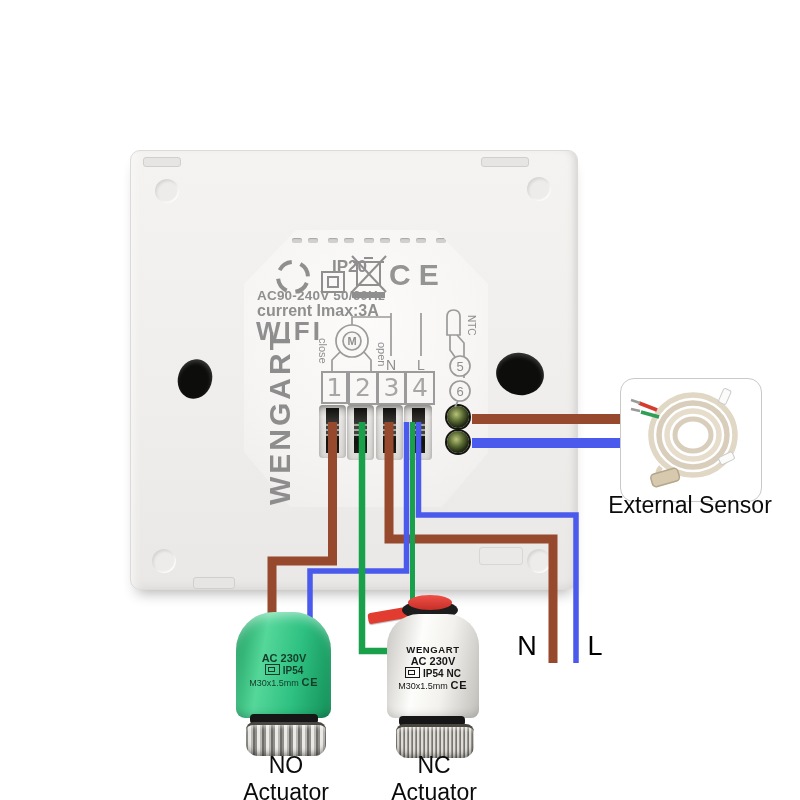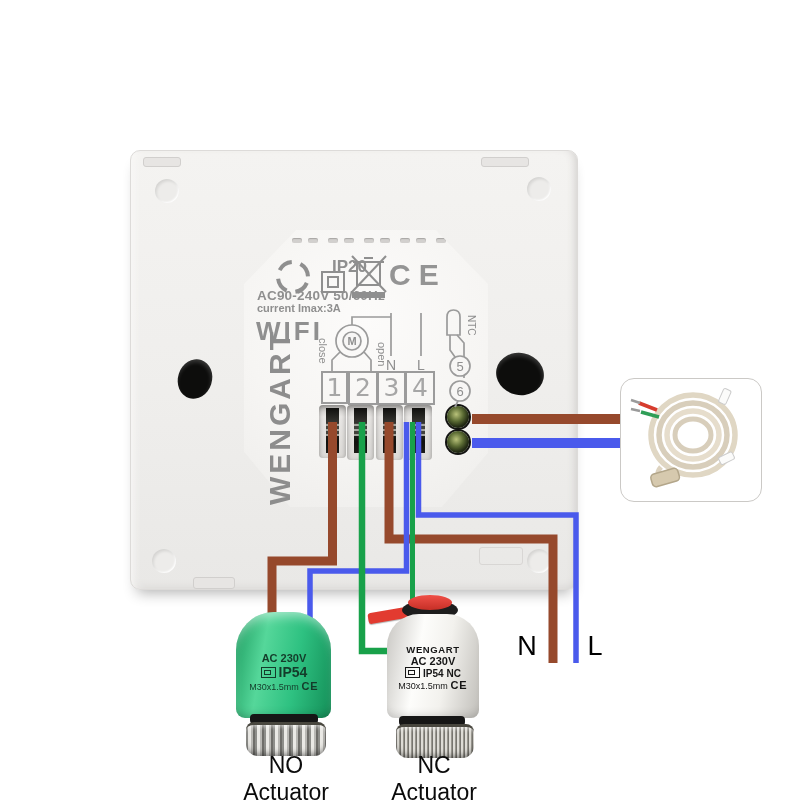--- a/index.html
+++ b/index.html
@@ -22,21 +22,21 @@
   .edge-tab{background:#e7e5e3;border:1px solid #d1cfcd;border-radius:3px;}
 
   
   .module{left:244px;top:230px;width:244px;height:277px;
           background:radial-gradient(circle at 50% 32%,#fcfbfa 0%,#f6f5f3 55%,#eeedeb 100%);
           clip-path:polygon(52px 0px,192px 0px,244px 54px,244px 223px,198px 277px,46px 277px,0px 222px,0px 54px);
           filter:drop-shadow(0 4px 5px rgba(0,0,0,.16));}
   .vent{width:10px;height:5px;background:#d2d0ce;border-radius:2px;box-shadow:inset 0 1px 1px rgba(0,0,0,.2);}
   .gtxt{color:#8f8f8f;}
   #rating1{left:257px;top:288px;font-size:13.5px;font-weight:bold;letter-spacing:.2px;}
-  #rating2{left:257px;top:302px;font-size:11px;font-weight:bold;}
+  #rating2{left:257px;top:302px;font-size:16px;font-weight:bold;}
   #wifi{left:256px;top:316px;font-size:26px;font-weight:bold;letter-spacing:3px;}
   #brandv{left:263px;top:343px;width:36px;height:162px;writing-mode:vertical-rl;transform:rotate(180deg);
           font-size:30px;font-weight:bold;letter-spacing:3px;color:#8d8d8d;text-align:center;}
   #ip20t{left:332px;top:257px;font-size:17px;font-weight:bold;}
   .sq-icon{left:321px;top:271px;width:20px;height:18px;border:2px solid #8f8f8f;}
   .sq-icon>span{position:absolute;left:4px;top:3px;width:8px;height:8px;border:2px solid #8f8f8f;display:block;}
   #cemark{left:389px;top:258px;font-size:30px;font-weight:bold;letter-spacing:8px;color:#949494;}
 
   
   .tbox{border:2px solid #9b9b9b;color:#a6a6a6;text-align:center;font-size:25px;line-height:29px;
@@ -61,21 +61,21 @@
   .nl{font-size:27px;color:#000;}
 
   
   .act-body{text-align:center;color:#143b2a;}
   #no-body{left:236px;top:612px;width:95px;height:106px;border-radius:38px 38px 9px 9px;
            background:linear-gradient(100deg,#1d9d60 0%,#55d79a 30%,#2ec181 62%,#148f58 100%);
            box-shadow:inset 0 10px 12px -6px rgba(255,255,255,.55), inset 0 -8px 10px -6px rgba(0,0,0,.25);
            padding-top:0;}
   #no-text{left:240px;top:652px;width:88px;}
   #no-text .l1,#nc-text .l1{font-size:11px;font-weight:bold;}
-  .ipline{font-size:14px;font-weight:bold;}
+  .ipline{font-size:10px;font-weight:bold;}
   .l3{font-size:9px;}
   .ce-sm{font-size:11px;font-weight:bold;letter-spacing:1px;}
   .band{background:#161616;border-radius:4px;}
   .kbase{border-radius:8px 8px 12px 12px;border-top:3px solid #49473f;
          box-shadow:inset 0 -5px 6px -3px rgba(0,0,0,.45), inset 0 4px 5px -3px rgba(255,255,255,.7);}
   #no-base{left:246px;top:722px;width:80px;height:31px;
            background:repeating-linear-gradient(90deg,#8e8e8a 0 2px,#eae9e5 2px 5px,#b9b8b4 5px 7px,#6f6e6a 7px 9px);}
   #nc-base{left:396px;top:724px;width:78px;height:31px;
            background:repeating-linear-gradient(90deg,#77756f 0 1px,#dedcd6 1px 3px,#99978f 3px 4px);}
   #nc-body{left:387px;top:614px;width:92px;height:104px;border-radius:32px 32px 8px 8px;
@@ -225,20 +225,21 @@
         <path d="M40,88 Q32,97 46,99" stroke="#ddd3c0" stroke-width="5"></path>
         <rect x="30" y="92" width="28" height="13" rx="4" fill="#d6c9ae" stroke="#b3a68a" stroke-width="1.5" transform="rotate(-16 44 98)"></rect>
         <rect x="100" y="10" width="8" height="15" rx="2" fill="#fbfbfa" stroke="#ccc" stroke-width="1" transform="rotate(24 104 17)"></rect>
         <rect x="102" y="72" width="8" height="15" rx="2" fill="#fbfbfa" stroke="#ccc" stroke-width="1" transform="rotate(64 106 79)"></rect>
         <path d="M18,24 L36,31" stroke="#d63c2e" stroke-width="4"></path>
         <path d="M20,33 L38,38" stroke="#2f9e57" stroke-width="3.5"></path>
         <path d="M10,21 L19,24 M10,30 L19,32" stroke="#9a9a9a" stroke-width="2.5"></path>
       </g>
     </svg>
   </div>
+  <div class="abs blabel" style="left:608px;top:492px;width:164px;">External Sensor</div>
 
   <div class="abs nl" style="left:512px;top:631px;width:30px;text-align:center;">N</div>
   <div class="abs nl" style="left:583px;top:631px;width:24px;text-align:center;">L</div>
 
   <div class="abs act-body" id="no-body"></div>
   <div class="abs act-body" id="no-text">
     <div class="l1">AC 230V</div>
     <div class="ipline"><span class="ip-icon"></span><span>IP54</span></div>
     <div class="l3"><span>M30x1.5mm</span> <span class="ce-sm">CE</span></div>
   </div>

